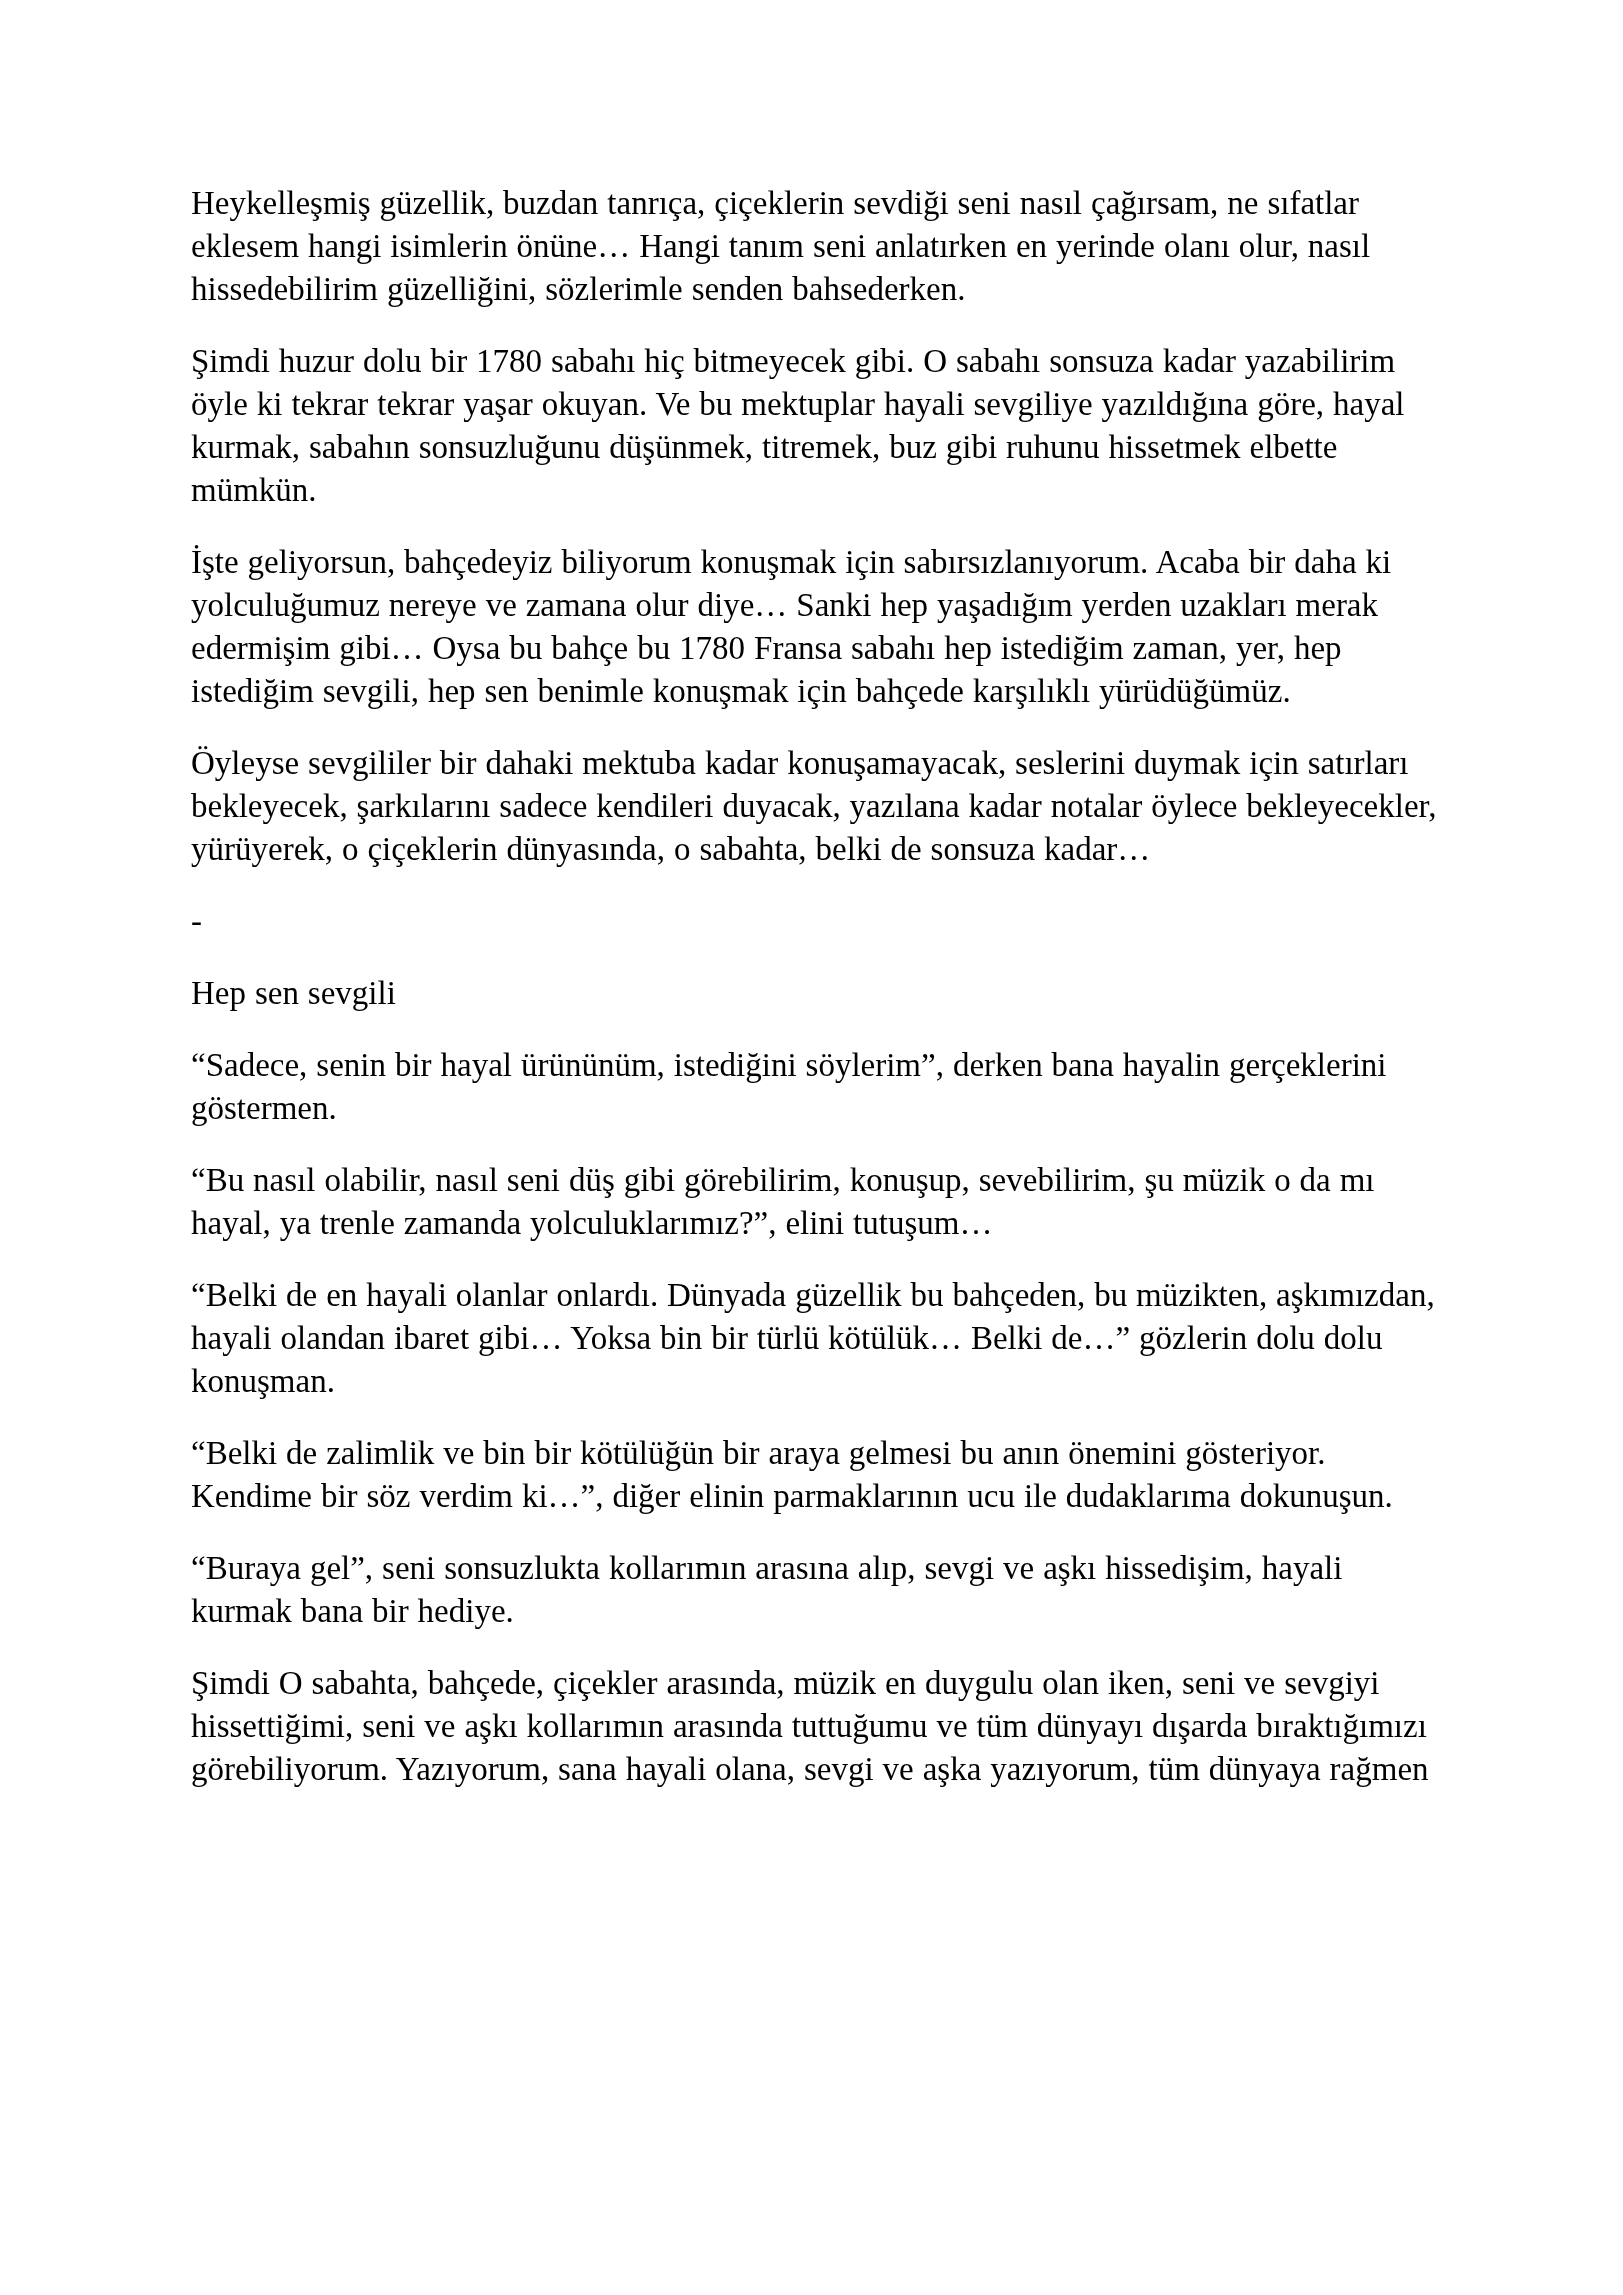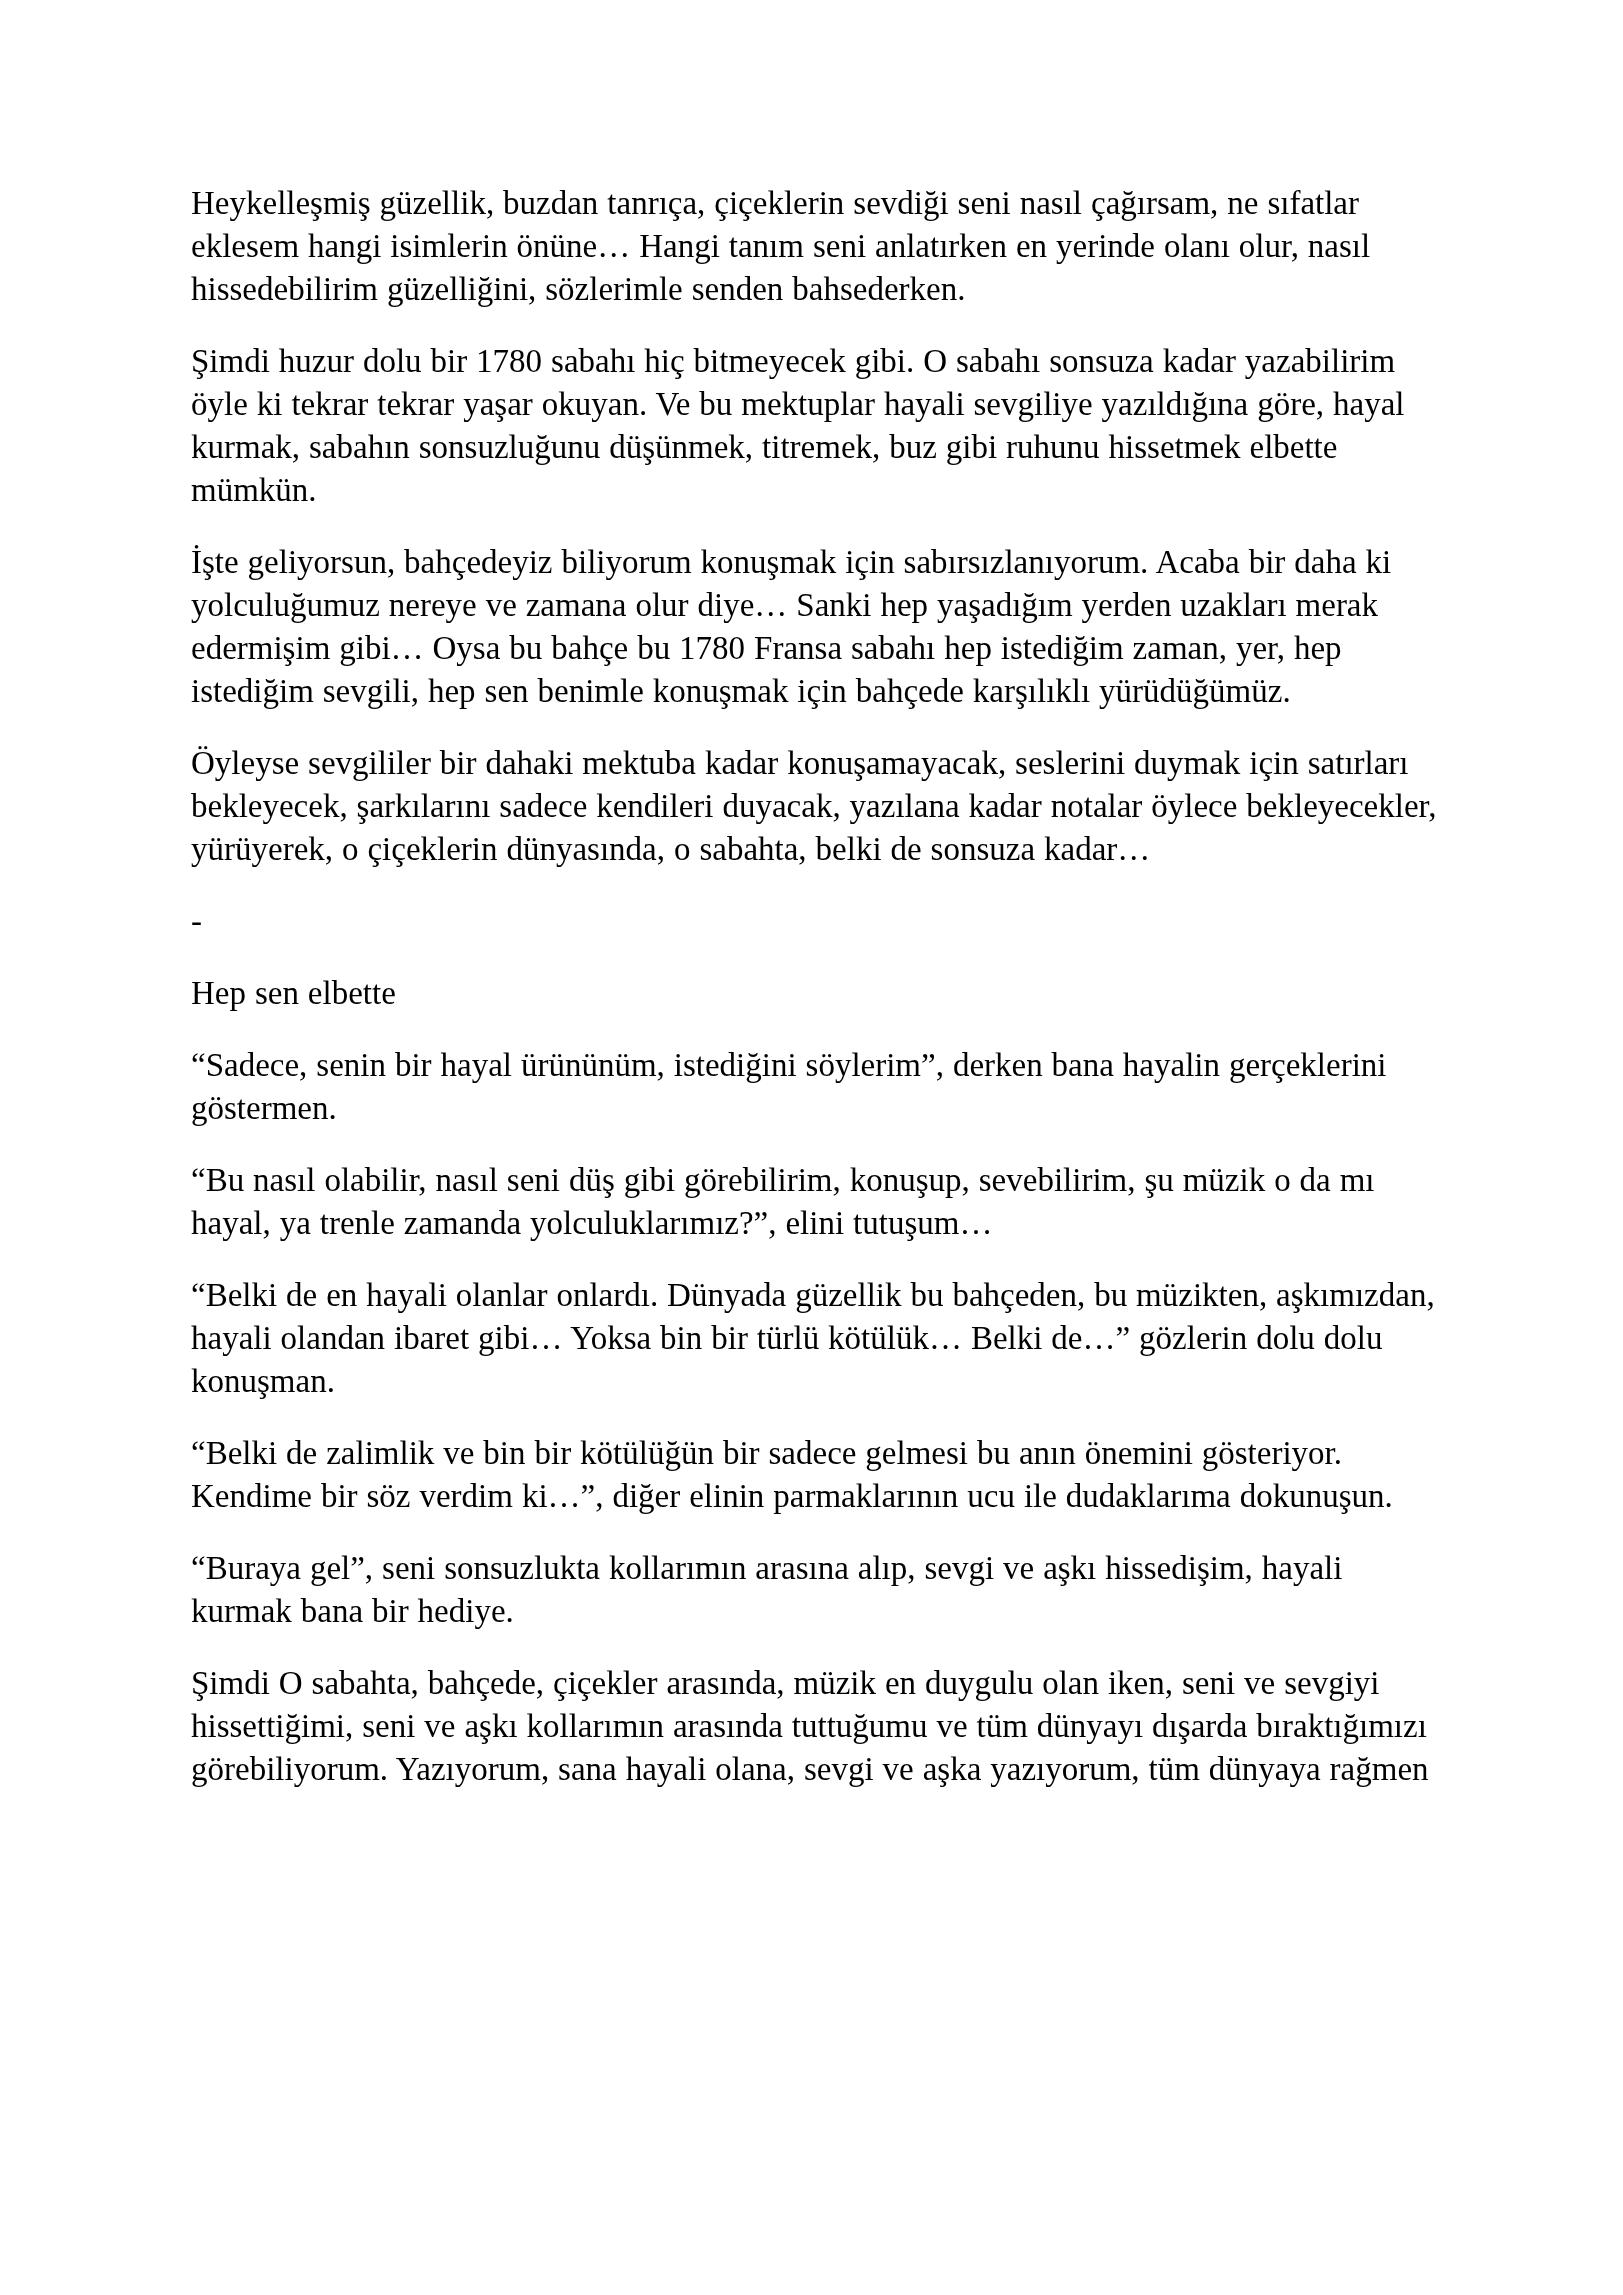--- a/index.html
+++ b/index.html
@@ -45,22 +45,22 @@
 </head>
 <body>
 
 <div class="page">
   <div class="content">
     <p>Heykelleşmiş güzellik, buzdan tanrıça, çiçeklerin sevdiği seni nasıl çağırsam, ne sıfatlar eklesem hangi isimlerin önüne… Hangi tanım seni anlatırken en yerinde olanı olur, nasıl hissedebilirim güzelliğini, sözlerimle senden bahsederken.</p>
     <p>Şimdi huzur dolu bir 1780 sabahı hiç bitmeyecek gibi. O sabahı sonsuza kadar yazabilirim öyle ki tekrar tekrar yaşar okuyan. Ve bu mektuplar hayali sevgiliye yazıldığına göre, hayal kurmak, sabahın sonsuzluğunu düşünmek, titremek, buz gibi ruhunu hissetmek elbette mümkün.</p>
     <p>İşte geliyorsun, bahçedeyiz biliyorum konuşmak için sabırsızlanıyorum. Acaba bir daha ki yolculuğumuz nereye ve zamana olur diye… Sanki hep yaşadığım yerden uzakları merak edermişim gibi… Oysa bu bahçe bu 1780 Fransa sabahı hep istediğim zaman, yer, hep istediğim sevgili, hep sen benimle konuşmak için bahçede karşılıklı yürüdüğümüz.</p>
     <p>Öyleyse sevgililer bir dahaki mektuba kadar konuşamayacak, seslerini duymak için satırları bekleyecek, şarkılarını sadece kendileri duyacak, yazılana kadar notalar öylece bekleyecekler, yürüyerek, o çiçeklerin dünyasında, o sabahta, belki de sonsuza kadar…</p>
     <p>-</p>
-    <p>Hep sen elbette</p>
+    <p>Hep sen sevgili</p>
     <p>“Sadece, senin bir hayal ürününüm, istediğini söylerim”, derken bana hayalin gerçeklerini göstermen.</p>
     <p>“Bu nasıl olabilir, nasıl seni düş gibi görebilirim, konuşup, sevebilirim, şu müzik o da mı hayal, ya trenle zamanda yolculuklarımız?”, elini tutuşum…</p>
     <p>“Belki de en hayali olanlar onlardı. Dünyada güzellik bu bahçeden, bu müzikten, aşkımızdan, hayali olandan ibaret gibi… Yoksa bin bir türlü kötülük… Belki de…” gözlerin dolu dolu konuşman.</p>
-    <p>“Belki de zalimlik ve bin bir kötülüğün bir sadece gelmesi bu anın önemini gösteriyor. Kendime bir söz verdim ki…”, diğer elinin parmaklarının ucu ile dudaklarıma dokunuşun.</p>
+    <p>“Belki de zalimlik ve bin bir kötülüğün bir araya gelmesi bu anın önemini gösteriyor. Kendime bir söz verdim ki…”, diğer elinin parmaklarının ucu ile dudaklarıma dokunuşun.</p>
     <p>“Buraya gel”, seni sonsuzlukta kollarımın arasına alıp, sevgi ve aşkı hissedişim, hayali kurmak bana bir hediye.</p>
     <p>Şimdi O sabahta, bahçede, çiçekler arasında, müzik en duygulu olan iken, seni ve sevgiyi hissettiğimi, seni ve aşkı kollarımın arasında tuttuğumu ve tüm dünyayı dışarda bıraktığımızı görebiliyorum. Yazıyorum, sana hayali olana, sevgi ve aşka yazıyorum, tüm dünyaya rağmen</p>
   </div>
 </div>
 
 
 </body></html>

